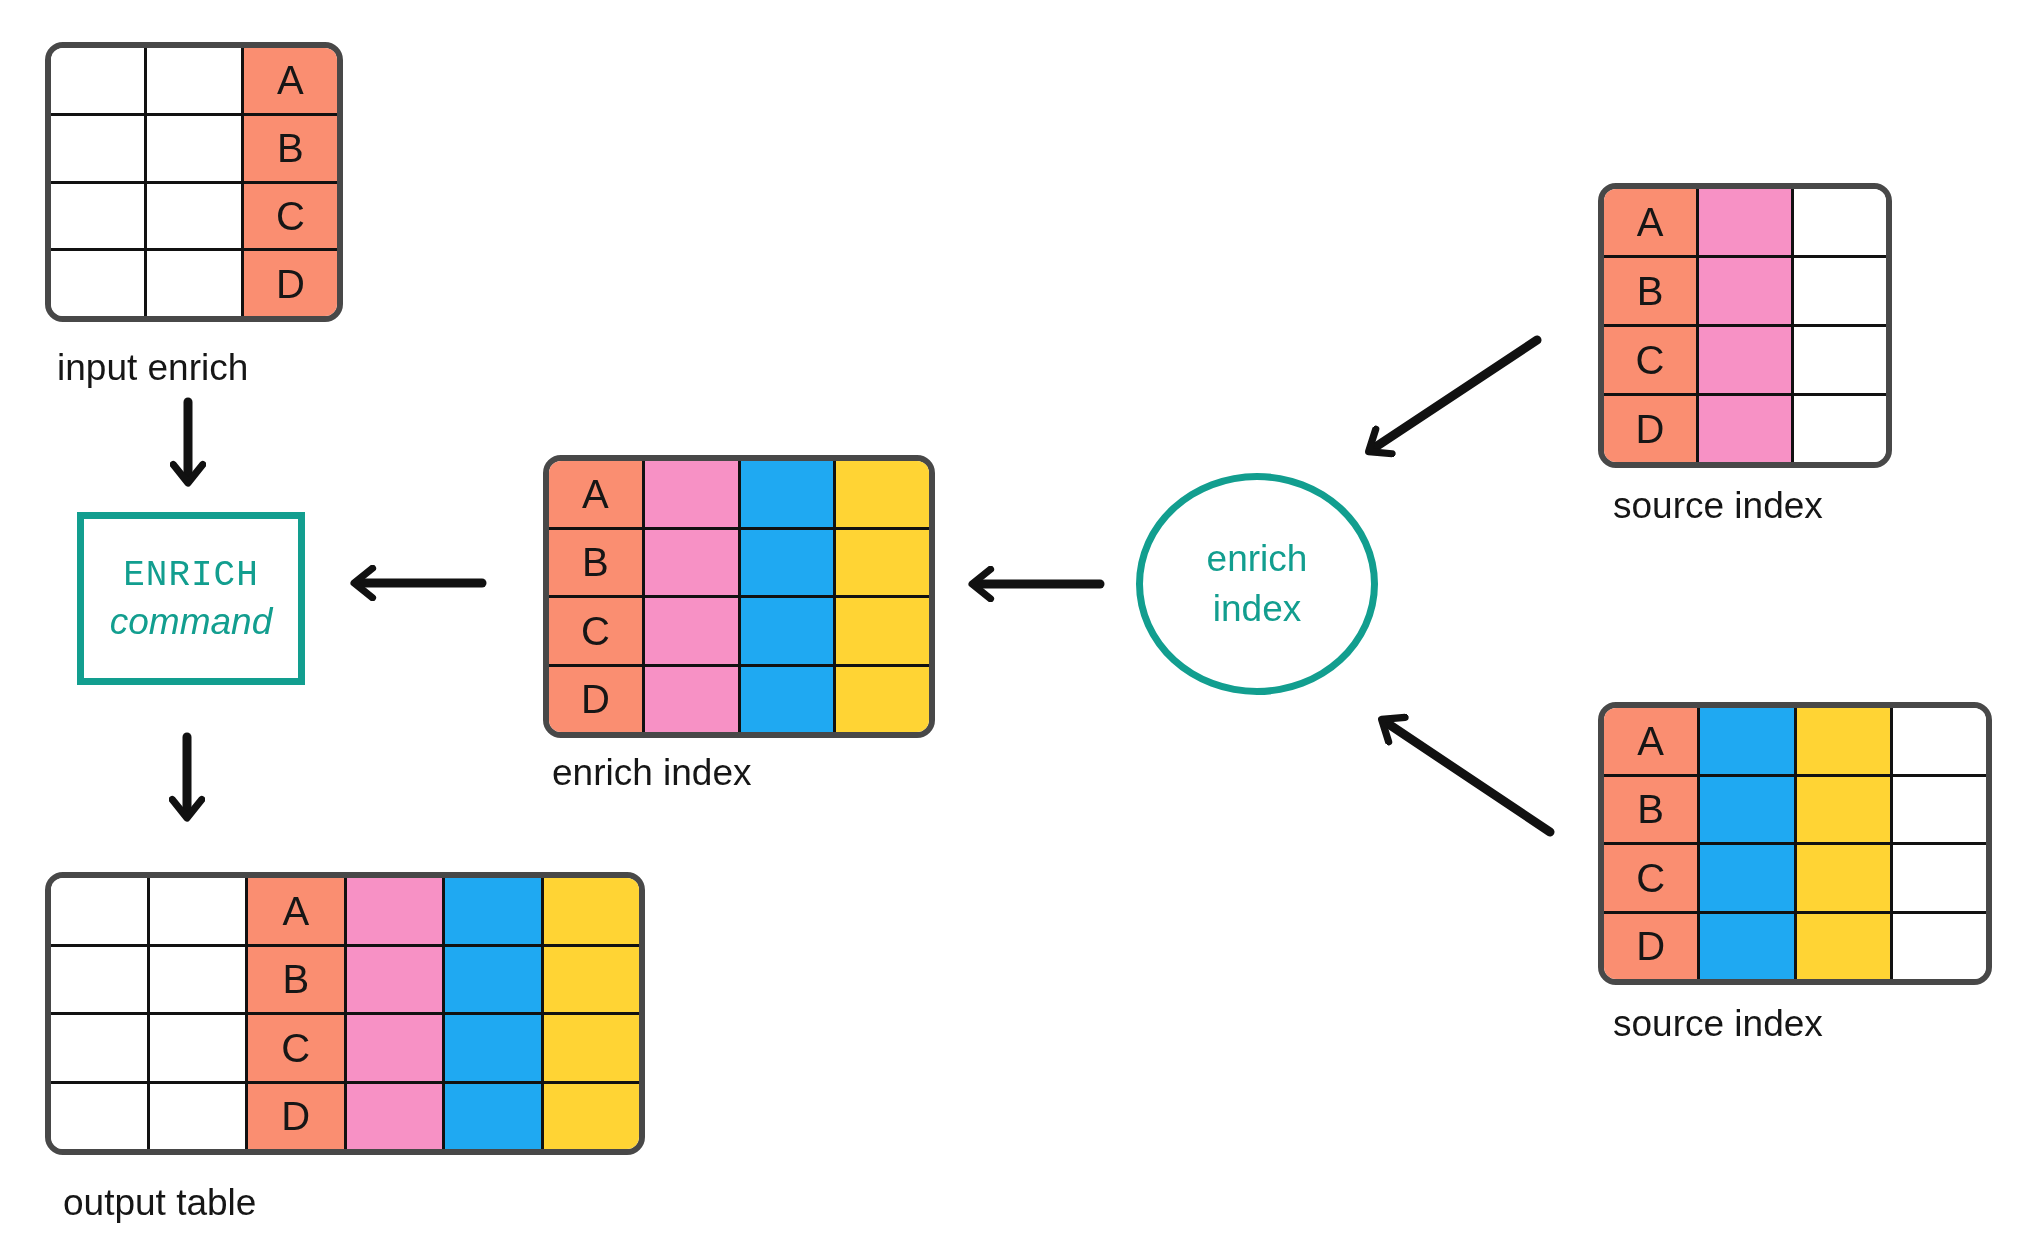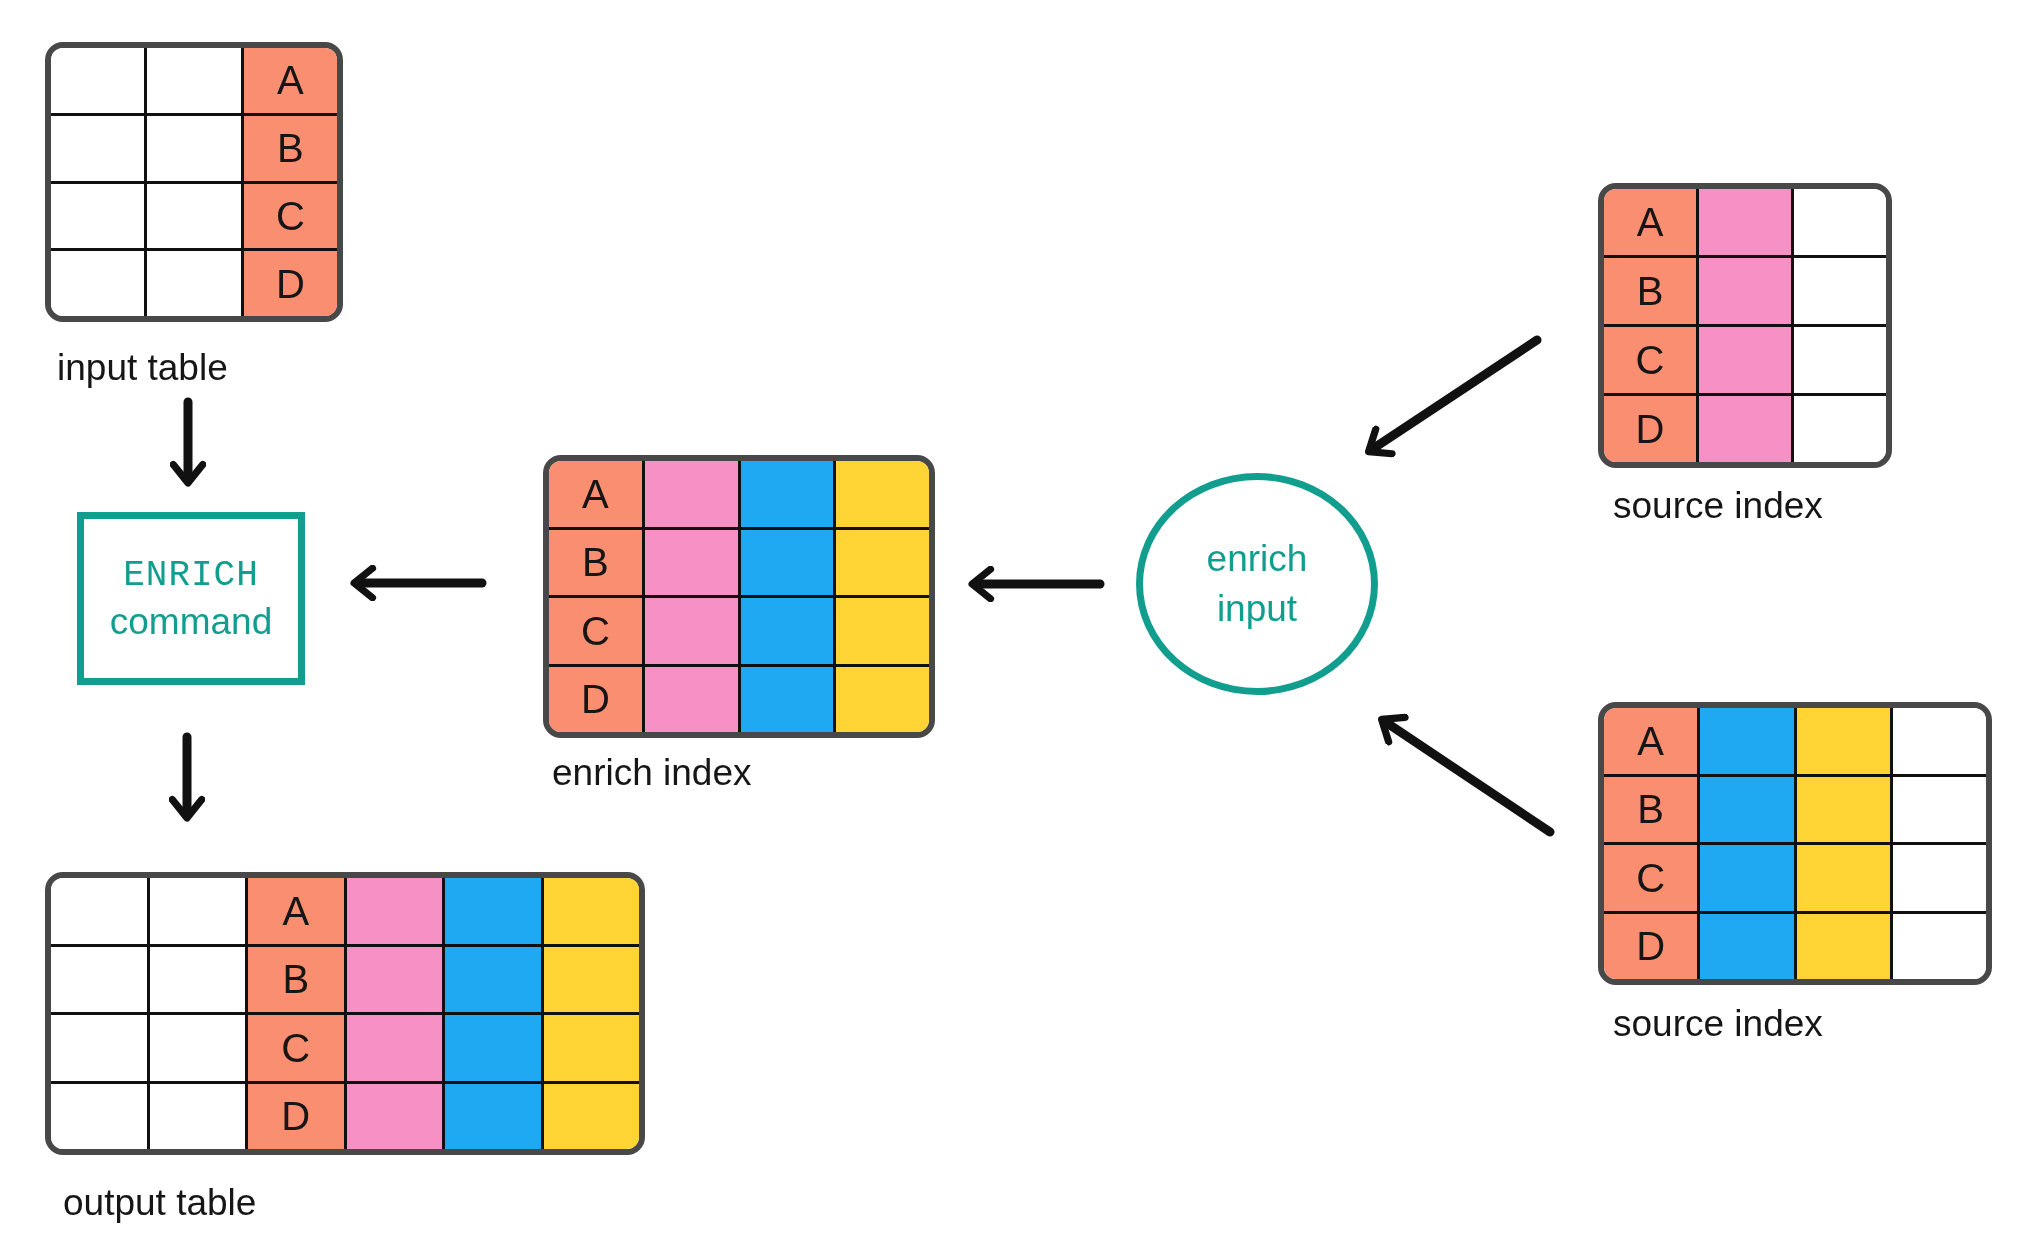--- a/index.html
+++ b/index.html
@@ -43,21 +43,21 @@
     border:7px solid var(--teal,#129e8f);
     background:#fff;
     display:flex; flex-direction:column; align-items:center; justify-content:center;
     gap:9px;
     color:var(--teal,#129e8f);
   }
   .cmd-keyword {
     font-family:"Liberation Mono","DejaVu Sans Mono",monospace;
     font-size:36px; line-height:1; letter-spacing:1px;
   }
-  .cmd-word { font-size:37px; line-height:1; }
+  .cmd-word { font-size:37px; line-height:1;font-style:italic; }
 
   .policy {
     position:absolute;
     box-sizing:border-box;
     border:7px solid var(--teal,#129e8f);
     border-radius:50%;
     background:#fff;
     display:flex; flex-direction:column; align-items:center; justify-content:center;
     color:var(--teal,#129e8f);
     font-size:37px; line-height:50px;
@@ -95,21 +95,21 @@
         <div class="tcell hline"></div>
         <div class="tcell hline"></div>
       </div>
       <div class="tcol vline" style="background: rgb(250, 142, 113);">
         <div class="tcell">A</div>
         <div class="tcell hline">B</div>
         <div class="tcell hline">C</div>
         <div class="tcell hline">D</div>
       </div>
     </div>
-  <div class="tlabel" style="left:57px; top:348px;">input table</div>
+  <div class="tlabel" style="left:57px; top:348px;">input enrich</div>
 
   <div class="cmdbox" style="left:77px; top:512px; width:228px; height:173px;">
     <div class="cmd-keyword">ENRICH</div>
     <div class="cmd-word">command</div>
   </div>
 
   <div class="dtable" style="left:543px; top:455px; width:392px; height:283px;">
       <div class="tcol" style="background: rgb(250, 142, 113);">
         <div class="tcell">A</div>
         <div class="tcell hline">B</div>
@@ -132,21 +132,21 @@
         <div class="tcell"></div>
         <div class="tcell hline"></div>
         <div class="tcell hline"></div>
         <div class="tcell hline"></div>
       </div>
     </div>
   <div class="tlabel" style="left:552px; top:753px;">enrich index</div>
 
   <div class="policy" style="left:1136px; top:473px; width:242px; height:222px;">
     <div>enrich</div>
-    <div>input</div>
+    <div>index</div>
   </div>
 
   <div class="dtable" style="left:1598px; top:183px; width:294px; height:285px;">
       <div class="tcol" style="background: rgb(250, 142, 113);">
         <div class="tcell">A</div>
         <div class="tcell hline">B</div>
         <div class="tcell hline">C</div>
         <div class="tcell hline">D</div>
       </div>
       <div class="tcol vline" style="background: rgb(247, 145, 197);">

